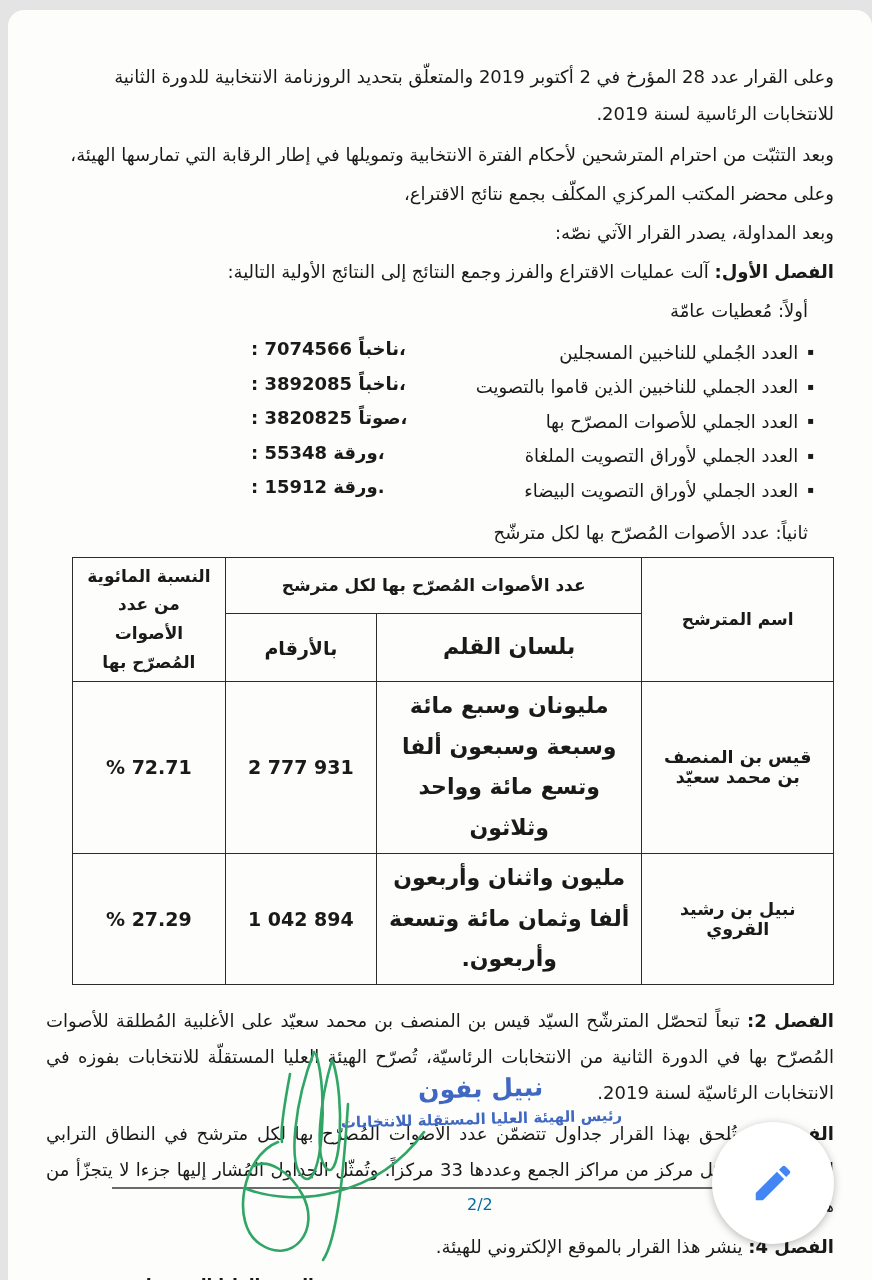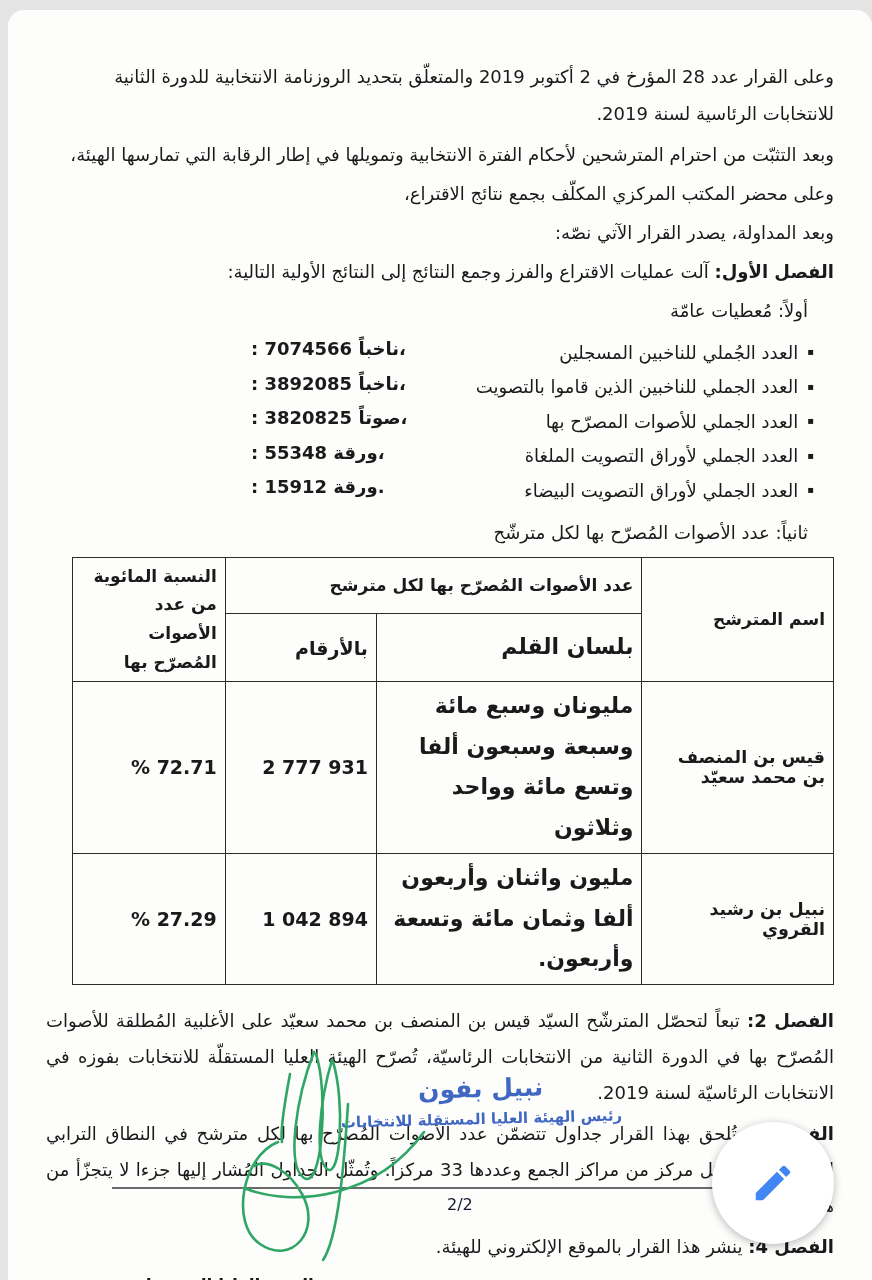--- a/index.html
+++ b/index.html
@@ -11,39 +11,39 @@
   .p1{line-height:37px;margin:0 0 6px;}
   .bold{font-weight:normal;}
   .indent{margin-right:26px;}
   .chp-label{font-weight:bold;}
   .bullets{margin:4px 20px 10px 0;}
   .brow{display:flex;justify-content:space-between;align-items:baseline;line-height:31px;margin-left:205px;}
   .blabel{display:flex;gap:9px;align-items:center;}
   .bullet-glyph{font-size:10px;line-height:1;}
   .bval{direction:ltr;font-weight:bold;white-space:nowrap;}
   table.results{border-collapse:collapse;width:762px;margin:8px 0 18px;direction:rtl;}
-  table.results td{border:1.6px solid #2b2b2b;text-align:right;vertical-align:middle;padding:4px 8px;}
+  table.results td{border:1.6px solid #2b2b2b;text-align:center;vertical-align:middle;padding:4px 8px;}
   .t-head{font-weight:bold;font-size:17px;line-height:1.7;}
   .cell-name{font-weight:bold;font-size:17.5px;width:196px;}
   .cell-words{font-size:22px;line-height:1.85;width:280px;font-weight:bold;}
   .cell-fig{font-weight:bold;font-size:19px;width:140px;direction:ltr;white-space:nowrap;}
   .cell-pct{font-weight:bold;font-size:19px;width:146px;direction:ltr;white-space:nowrap;}
   .chp{text-align:justify;line-height:36px;margin:0 0 5px;}
   .chp-first{margin-top:14px;}
   .sig{width:300px;margin:10px auto 0 55px;text-align:center;font-weight:bold;}
   .sig div{margin-bottom:9px;}
   .sig-date{font-size:18px;}
   .sig-title{font-size:17px;}
   .sig-name{font-size:18px;}
   .sign-svg{position:absolute;left:226px;top:1046px;z-index:3;pointer-events:none;}
   .stamp{position:absolute;left:328px;top:1074px;width:306px;z-index:2;color:#4068c2;transform:rotate(-1.5deg);text-align:center;direction:rtl;}
   .stamp-name{font-size:25px;font-weight:bold;letter-spacing:9px;}
   .stamp-title{font-size:15px;font-weight:bold;margin-top:7px;}
   .fline{position:absolute;left:112px;top:1187px;width:668px;height:1.5px;background:#6a6a6a;z-index:1;}
-  .pnum{position:absolute;left:447px;top:1195px;font-size:16px;color:#0f172a;direction:ltr;z-index:1;}
+  .pnum{position:absolute;left:467px;top:1195px;font-size:16px;color:#0369a1;direction:ltr;z-index:1;}
   .fab{position:absolute;left:712px;top:1122px;width:122px;height:122px;border-radius:50%;background:#ffffff;
        box-shadow:0 2px 8px rgba(0,0,0,0.28);display:flex;align-items:center;justify-content:center;z-index:5;border:none;cursor:pointer;padding:0;}
 </style>
 </head>
 <body>
 
 <div class="screen">
   <div class="paper">
     <div class="content">
 

